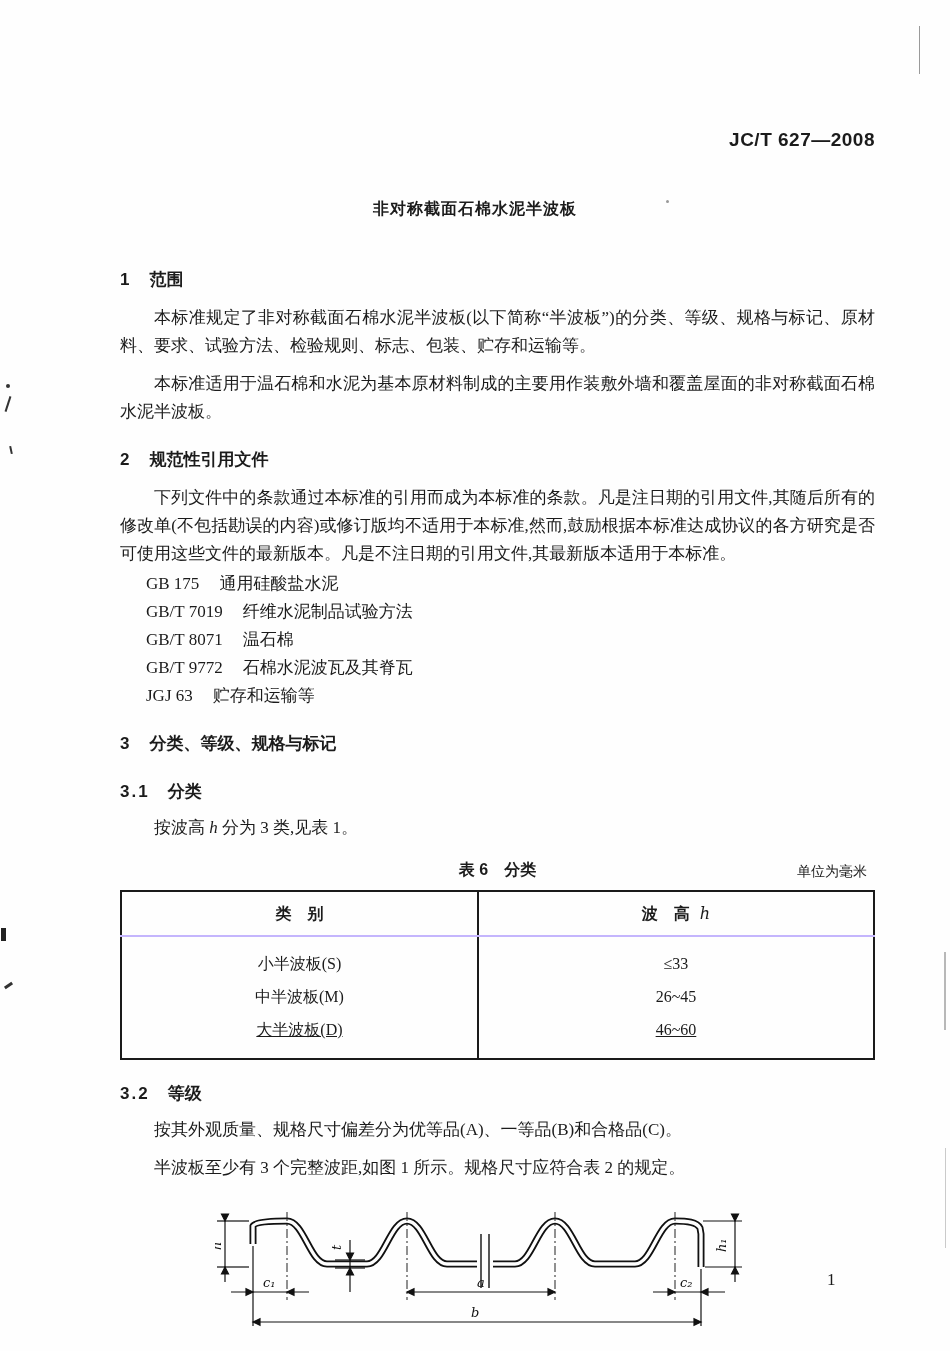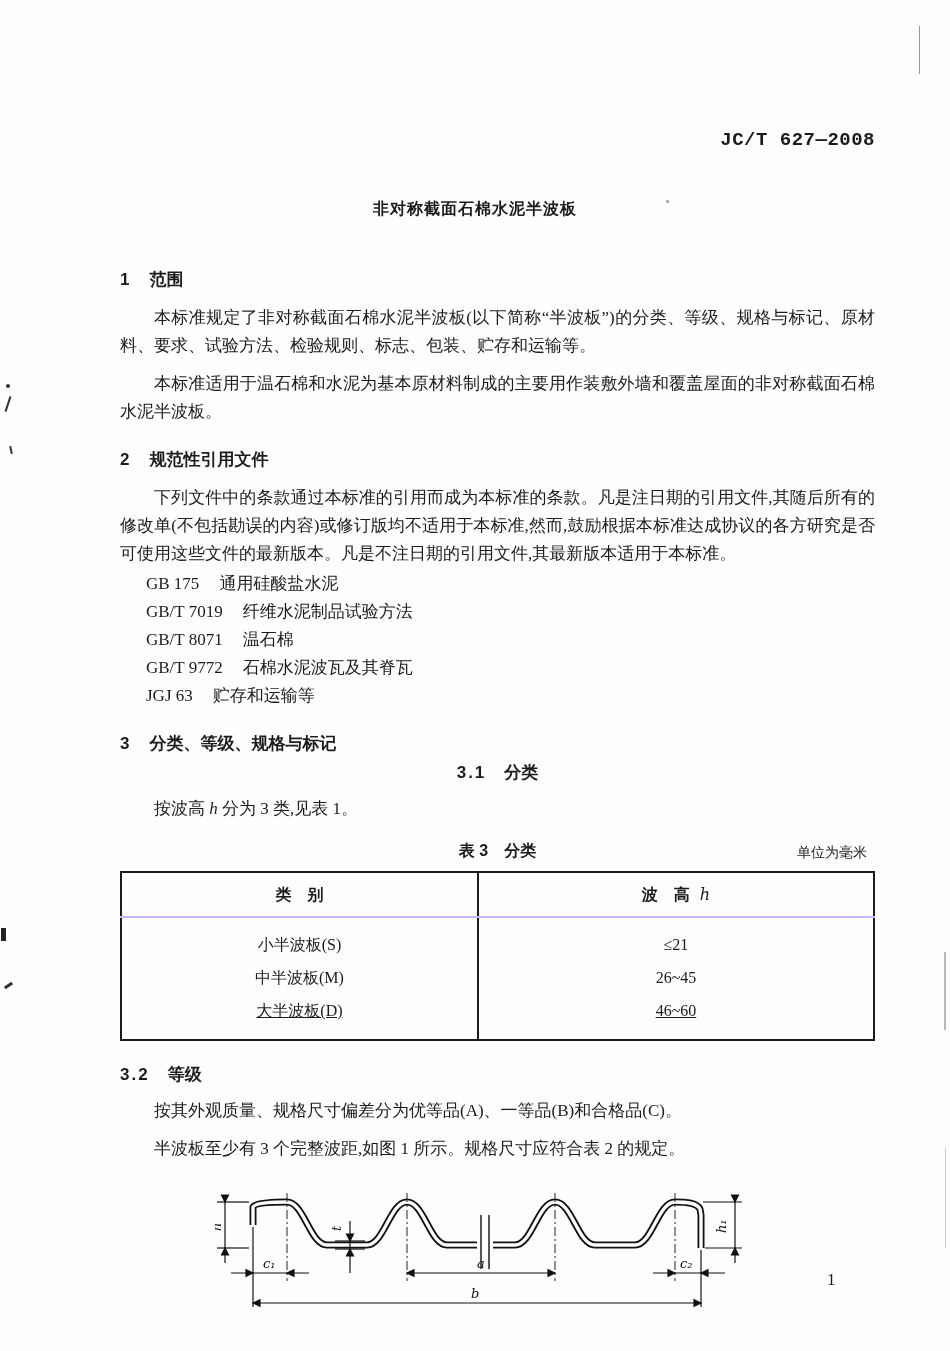--- a/index.html
+++ b/index.html
@@ -5,35 +5,35 @@
   html,body{margin:0;padding:0;}
   body{
     width:950px;height:1351px;position:relative;overflow:hidden;
     background:#fefefe;color:#1b1b1b;
     font-family:"Liberation Serif","DejaVu Serif",serif;
     font-size:17px;line-height:28px;
   }
   .content{padding:0 75px 0 120px;}
   .docnum{
     padding-top:130px;text-align:right;
-    font-family:Liberation Mono, monospace;
+    font-family:Liberation Sans, sans-serif;
     font-weight:bold;font-size:19px;line-height:20px;letter-spacing:.5px;
   }
   .doc-title{
     margin-top:46px;padding-right:45px;text-align:center;
     font-family:"Liberation Sans","DejaVu Sans",sans-serif;
     font-weight:bold;font-size:16px;line-height:26px;letter-spacing:1px;
   }
   .sec-h{
     font-family:"Liberation Sans","DejaVu Sans",sans-serif;
     font-weight:bold;font-size:17px;line-height:24px;
   }
   .h-l1{margin-top:46px;}
   .h-mid{margin-top:22px;}
-  .h-sub{margin-top:5px;text-align:center;}
+  .h-sub{margin-top:24px;}
   .sec-h .num{display:inline-block;margin-right:18px;letter-spacing:2px;}
   p.body-p{margin:10px 0 0 0;text-indent:2em;text-align:justify;}
   p.first{margin-top:12px;}
   .ref-list{margin:2px 0 0 0;padding:0 0 0 26px;list-style:none;}
   .ref-list li{line-height:28px;}
   .ref-code{display:inline-block;margin-right:20px;}
   .tbl-caption-row{position:relative;margin-top:16px;height:24px;}
   .tbl-caption{
     text-align:center;font-family:"Liberation Sans","DejaVu Sans",sans-serif;
     font-weight:bold;font-size:16px;line-height:24px;
@@ -105,35 +105,35 @@
     <span class="num">3</span><span>分类、等级、规格与标记</span>
   </div>
 
   <div class="sec-h h-sub">
     <span class="num">3.1</span><span>分类</span>
   </div>
   <p class="body-p"><span>按波高 </span><i>h</i><span> 分为 3 类,见表 1。</span></p>
 
   <div class="tbl-caption-row">
     <div class="tbl-caption">
-      <span>表 3</span><span class="cap2">分类</span>
+      <span>表 6</span><span class="cap2">分类</span>
     </div>
     <div class="unit-note">单位为毫米</div>
   </div>
   <table class="t1">
     <thead>
       <tr>
         <th>类　别</th>
         <th><span>波　高</span><span class="var">h</span></th>
       </tr>
     </thead>
     <tbody>
       <tr>
         <td>小半波板(S)</td>
-        <td>≤21</td>
+        <td>≤33</td>
       </tr>
       <tr>
         <td>中半波板(M)</td>
         <td>26~45</td>
       </tr>
       <tr>
         <td>大半波板(D)</td>
         <td>46~60</td>
       </tr>
     </tbody>

